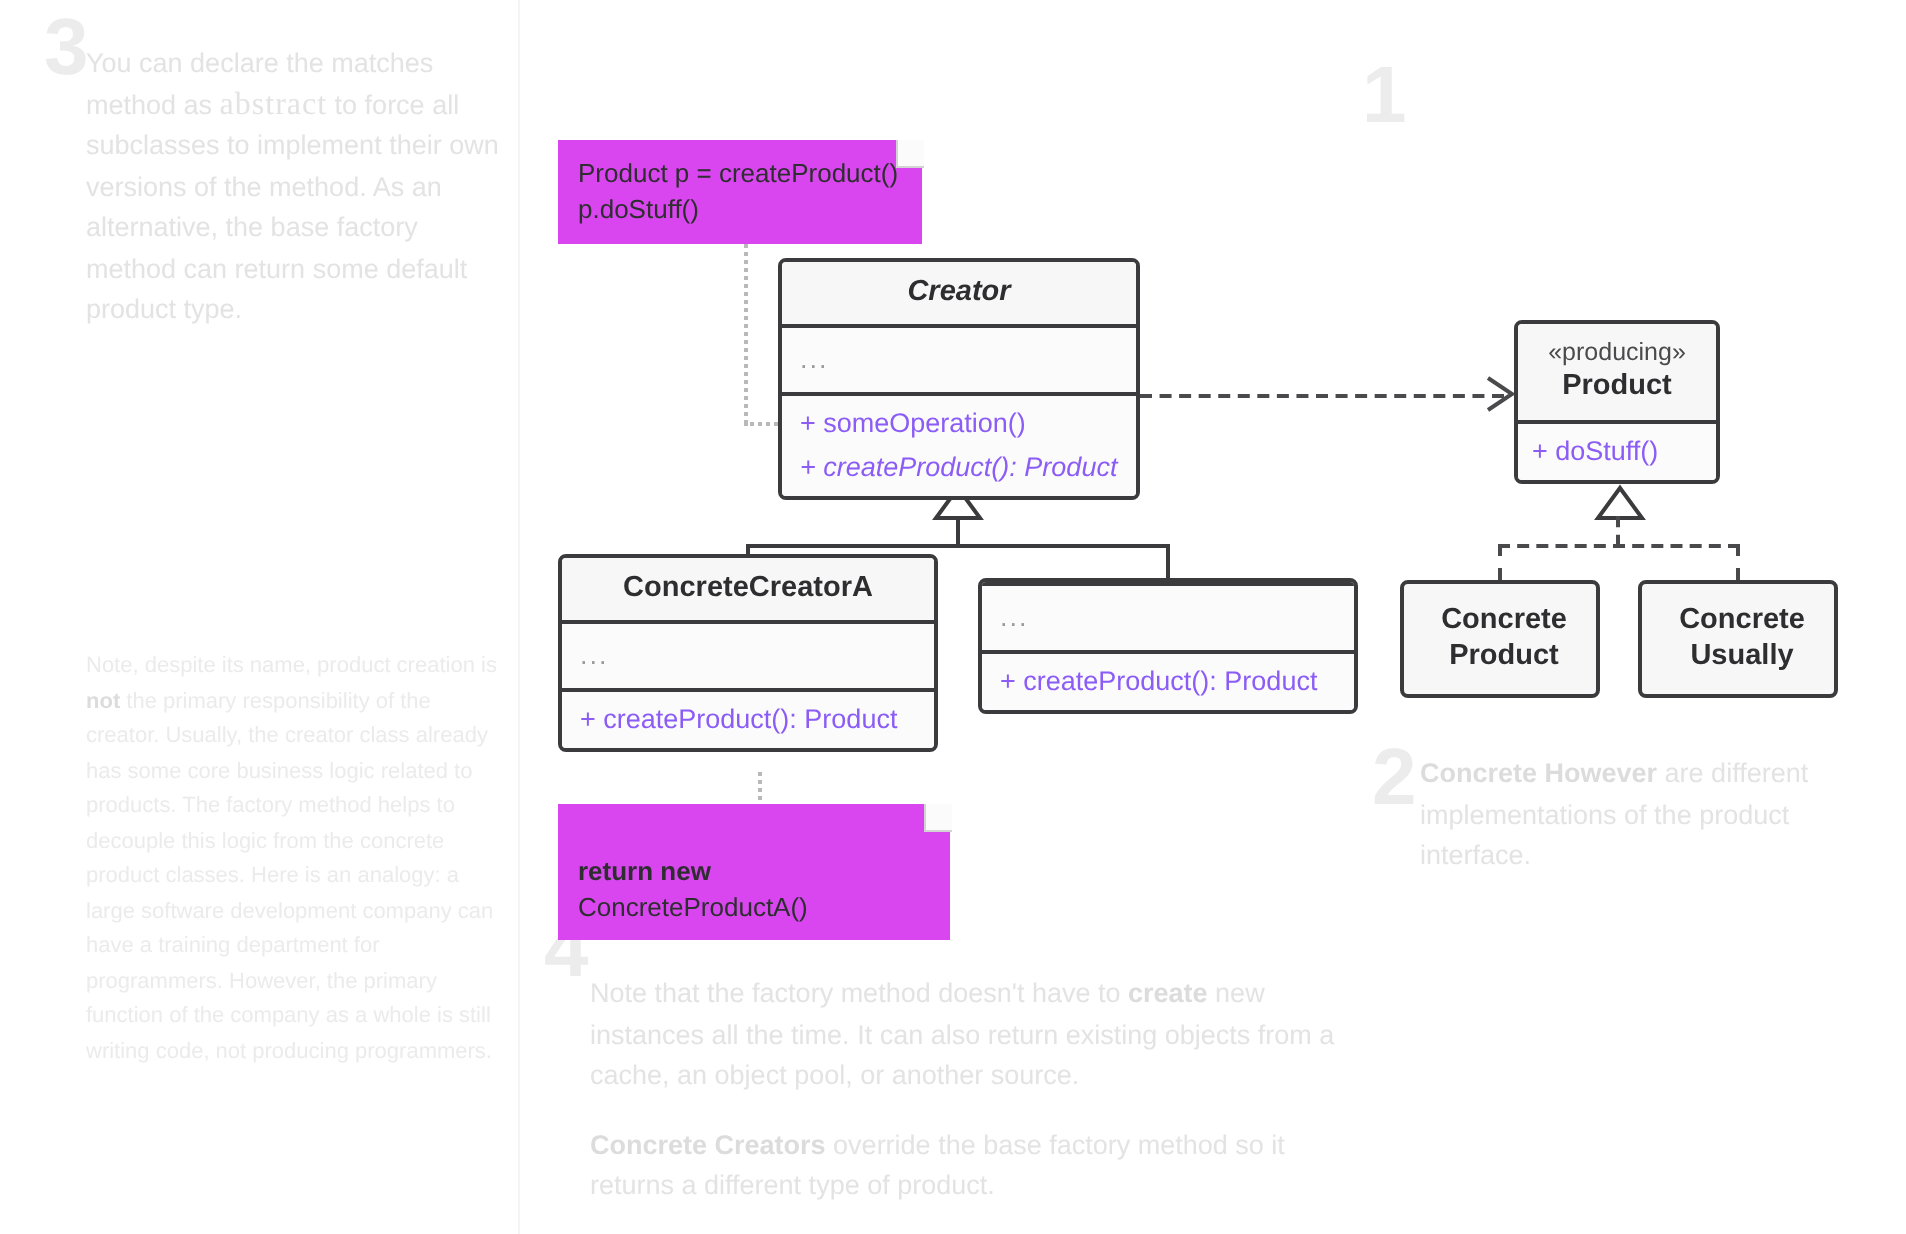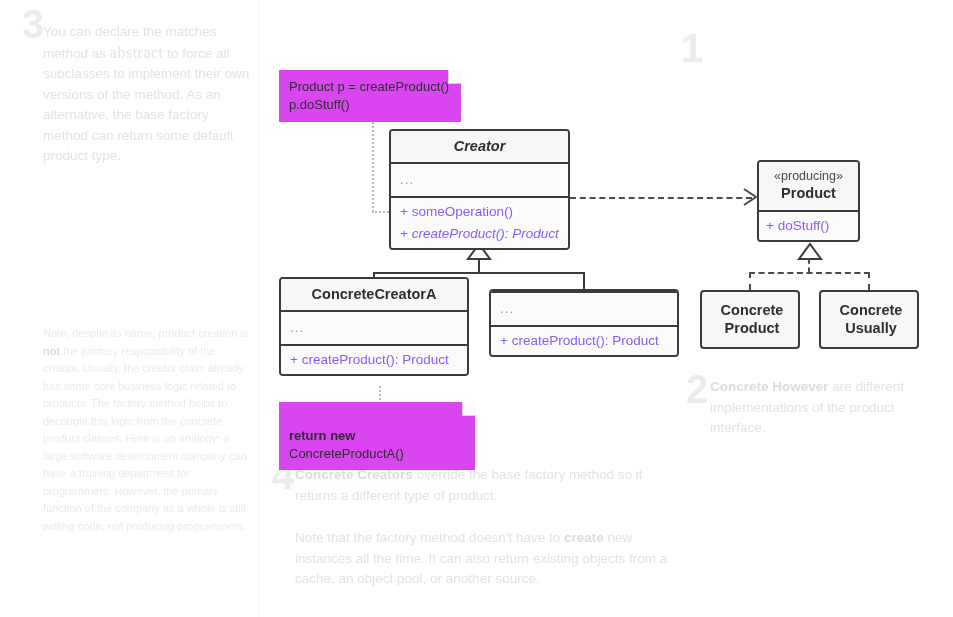--- a/index.html
+++ b/index.html
@@ -121,22 +121,22 @@
 
   <div class="bignum" style="left:681px;top:28px;">1</div>
 
   <div class="bignum" style="left:686px;top:369px;">2</div>
   <div class="annot faint-lg" style="left:710px;top:377px;width:228px;">
     <p><b>Concrete However</b><span> are different implementations of the product interface.</span></p>
   </div>
 
   <div class="bignum" style="left:272px;top:455px;">4</div>
   <div class="annot faint-lg" style="left:295px;top:465px;width:375px;">
+    <p style="margin-top:22px;"><span>Note that the factory method doesn't have to </span><b>create</b><span> new instances all the time. It can also return existing objects from a cache, an object pool, or another source.</span></p>
     <p><b>Concrete Creators</b><span> override the base factory method so it returns a different type of product.</span></p>
-    <p style="margin-top:22px;"><span>Note that the factory method doesn't have to </span><b>create</b><span> new instances all the time. It can also return existing objects from a cache, an object pool, or another source.</span></p>
   </div>
 
   <div class="dotv" style="left:372px;top:110px;height:102px;"></div>
   <div class="doth" style="left:372px;top:211px;width:20px;"></div>
 
   <div class="dashh" style="left:570px;top:197px;width:182px;"></div>
   <svg class="mark" style="left:742px;top:186px;width:22px;height:24px;">
     <polyline points="2,3 14,11 2,19" fill="none" stroke="#4a4a4c" stroke-width="2"></polyline>
   </svg>
 

